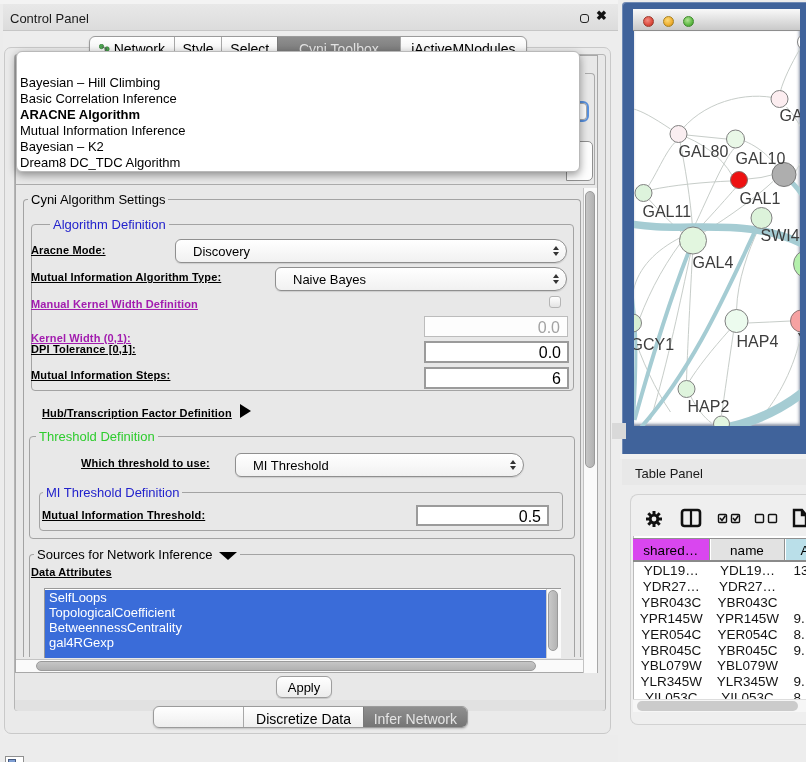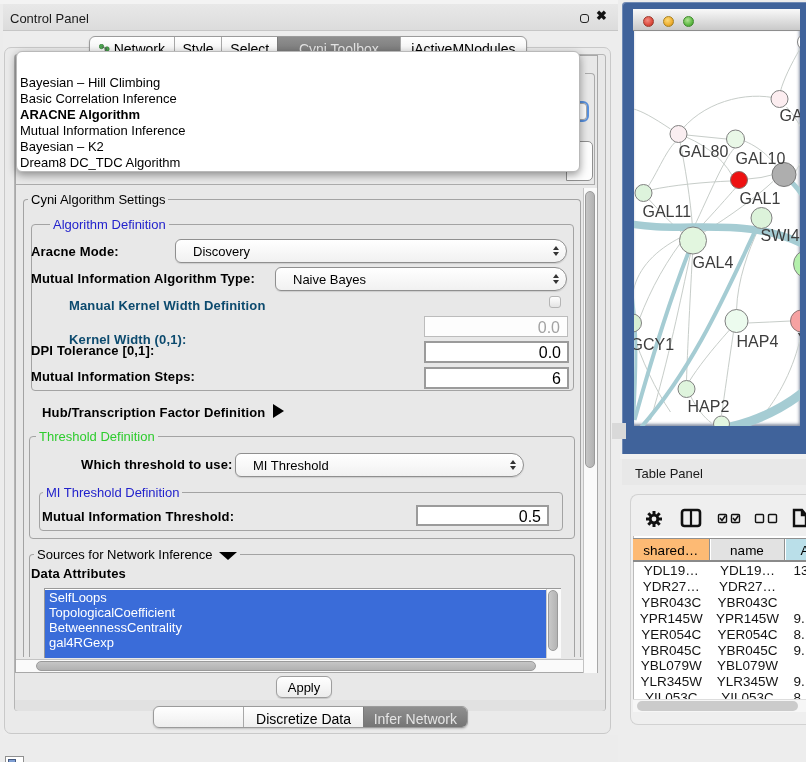--- a/index.html
+++ b/index.html
@@ -27,22 +27,22 @@
 
 #vtrack { left:583px; top:188px; width:14px; height:485px; background:#fafafa; border-left:1px solid #c3c3c3; }
 #vthumb { left:584.5px; top:191px; width:10px; height:277px; background:linear-gradient(90deg,#c6c6c6,#b2b2b2); border:1px solid #9a9a9a; border-radius:5.5px; }
 
 #htrack { left:16px; top:659px; width:567px; height:13px; background:#fafafa; border-top:1px solid #c3c3c3; }
 #hthumb { left:36px; top:660.5px; width:500px; height:10px; background:linear-gradient(#c6c6c6,#b2b2b2); border:1px solid #9a9a9a; border-radius:5px; }
 
 .group { border:1px solid #a3a3a3; border-radius:4px; }
 .gtitle { position:absolute; top:-8px; left:6px; background:#e8e8e8; padding:0 3px; font-size:13px; white-space:nowrap; }
 
-.lbl { position:absolute; font-size:13px; font-weight:bold; color:#000; white-space:nowrap; letter-spacing:0.15px; }
-.dis { color:#0c4a6e;padding-left:38px; }
+.lbl { position:absolute; font-size:11px; font-weight:bold; color:#000; white-space:nowrap; letter-spacing:0.15px;text-decoration:underline; }
+.dis { color:#a21caf; }
 .combo { position:absolute; height:24px; border:1px solid #8f8f8f; border-radius:6px 12px 12px 6px; background:linear-gradient(#ffffff,#f1f1f1); box-shadow:0 1px 1px rgba(0,0,0,0.12); }
 .combo .tx { position:absolute; left:17px; top:4px; font-size:13px; color:#000; }
 .combo .up { position:absolute; right:7px; top:6px; width:0; height:0; border-left:3.5px solid transparent; border-right:3.5px solid transparent; border-bottom:4.5px solid #333; }
 .combo .dn { position:absolute; right:7px; bottom:6px; width:0; height:0; border-left:3.5px solid transparent; border-right:3.5px solid transparent; border-top:4.5px solid #333; }
 .field { position:absolute; background:#fff; border:2px solid #9b9b9b; font-size:16px; color:#000; text-align:right; padding:1px 6px 0 0; }
 .fielddis { position:absolute; background:#fdfdfd; border:1px solid #bcbcbc; font-size:16px; color:#a2a2a2; text-align:right; padding:2px 7px 0 0; }
 .arrowR { display:inline-block; width:0; height:0; border-top:7px solid transparent; border-bottom:7px solid transparent; border-left:11px solid #000; vertical-align:-1px; margin-left:8px; }
 .arrowD { display:inline-block; width:0; height:0; border-left:9.5px solid transparent; border-right:9.5px solid transparent; border-top:8px solid #000; vertical-align:-1px; margin-left:6px; }
 #chk { left:549px; top:296px; width:12px; height:12px; border:1px solid #b5b5b5; border-radius:3px; background:linear-gradient(#ffffff,#e4e4e4); }
 
@@ -284,21 +284,21 @@
     <path d="M76 12 L78 14.5 L81.5 9.5" stroke-width="1.6"></path>
     <path d="M89 12 L91 14.5 L94.5 9.5" stroke-width="1.6"></path>
     <rect x="111.5" y="8.5" width="8" height="8" rx="1"></rect>
     <rect x="124.5" y="8.5" width="8" height="8" rx="1"></rect>
   </g>
   <path d="M150 4 L158 4 L162 9 L162 20 L150 20 Z M158 4 L158 9 L162 9" fill="none" stroke="#111" stroke-width="2.4"></path>
 </svg>
 
 <div class="abs" style="left:633px; top:536px; width:173px; height:176px; background:#fff; border-left:1px solid #bbb;"></div>
 <div class="abs" style="left:633px; top:538px; width:173px; height:24px; border-top:1px solid #909090; border-bottom:2px solid #8a8a8a; font-size:13.5px; color:#000;">
-  <div class="abs" style="left:0; top:0; width:76.5px; height:21px; background:#fdba74; border-right:1px solid #909090; text-align:center; padding-top:4px;">shared…</div>
+  <div class="abs" style="left:0; top:0; width:76.5px; height:21px; background:#d946ef; border-right:1px solid #909090; text-align:center; padding-top:4px;">shared…</div>
   <div class="abs" style="left:77.5px; top:0; width:74px; height:21px; background:#e2e2e2; border-right:1px solid #909090; text-align:center; padding-top:4px;">name</div>
   <div class="abs" style="left:152.5px; top:0; width:21px; height:21px; background:#badfe9; padding-top:4px; padding-left:15px;">A</div>
 </div>
 <div class="abs" id="tblrows" style="left:633px; top:563px; width:173px; height:136px; overflow:hidden; font-size:13.5px; color:#141414;">
     <div style="position:absolute;left:0;top:0px;width:76.5px;height:15.9px;text-align:center;line-height:15.9px;">YDL19…</div>
     <div style="position:absolute;left:77.5px;top:0px;width:74px;height:15.9px;text-align:center;line-height:15.9px;">YDL19…</div>
     <div style="position:absolute;left:152.5px;top:0px;width:21px;height:15.9px;padding-left:8px;line-height:15.9px;">13</div>
     <div style="position:absolute;left:0;top:15.9px;width:76.5px;height:15.9px;text-align:center;line-height:15.9px;">YDR27…</div>
     <div style="position:absolute;left:77.5px;top:15.9px;width:74px;height:15.9px;text-align:center;line-height:15.9px;">YDR27…</div>
     <div style="position:absolute;left:157px;top:15.9px;width:21px;height:15.9px;padding-left:8px;line-height:15.9px;margin-left:34px;">12</div>

